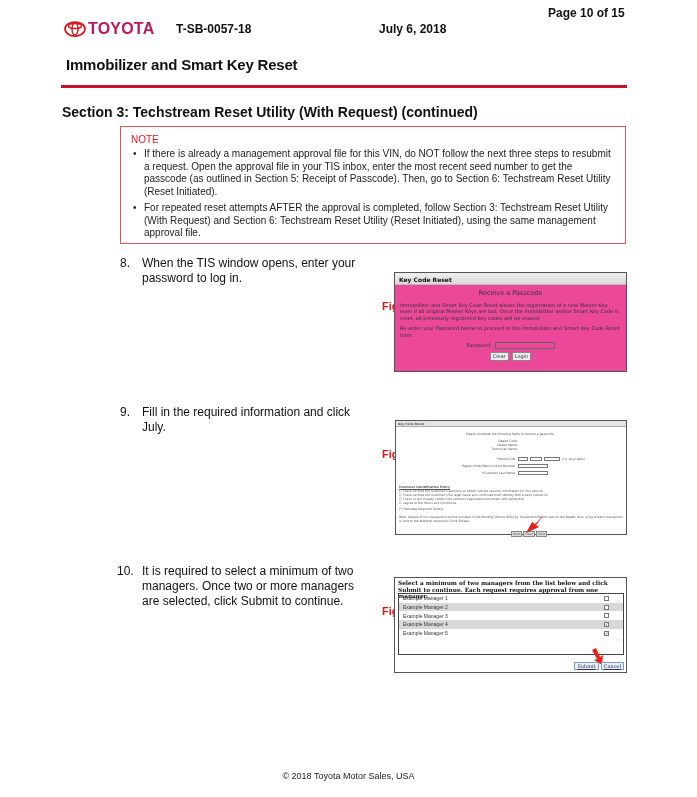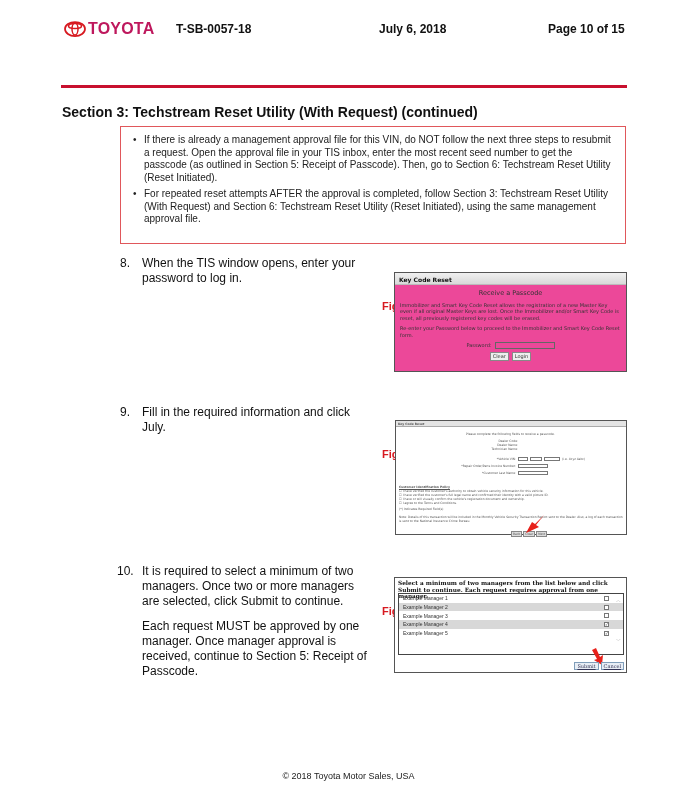--- a/index.html
+++ b/index.html
@@ -5,21 +5,21 @@
   * { box-sizing: border-box; margin: 0; padding: 0; }
   html, body { width: 697px; height: 797px; background: #ffffff; overflow: hidden; }
   body { position: relative; font-family: "Liberation Sans", sans-serif; color: #111; }
 
   .header { position: absolute; left: 0; top: 0; width: 697px; height: 90px; }
   .logo { position: absolute; left: 64px; top: 20px; display: flex; align-items: center; color: #be185d; }
   .logo svg { width: 22px; height: 16px; margin-right: 2px; }
   .logo-text { font-weight: bold; font-size: 16px; letter-spacing: 0.2px; }
   .doc-id { position: absolute; left: 176px; top: 22px; font-size: 12px; font-weight: bold; }
   .doc-date { position: absolute; left: 379px; top: 22px; font-size: 12px; font-weight: bold; }
-  .doc-page { position: absolute; left: 548px; top: 22px; font-size: 12px; font-weight: bold; }
+  .doc-page { position: absolute; left: 548px; top: 6px; font-size: 12px; font-weight: bold; }
   .doc-title { position: absolute; left: 66px; top: 56px; font-size: 15px; font-weight: bold; letter-spacing: -0.2px; }
   .title-rule { position: absolute; left: 61px; top: 85px; width: 566px; height: 3px; background: #c8102e; }
 
   .section-heading { position: absolute; left: 62px; top: 104px; font-size: 14px; font-weight: bold; }
 
   .note-box { position: absolute; left: 120px; top: 126px; width: 506px; height: 118px; border: 1.5px solid #e0575b; padding: 7px 10px; }
   .note-label { color: #d71920; font-size: 10px; margin-bottom: 3px; }
   .note-list { list-style: none; }
   .note-list li { position: relative; padding-left: 13px; font-size: 10px; line-height: 12.5px; color: #222; margin-bottom: 4px; }
   .note-list li::before { content: "•"; position: absolute; left: 2px; top: 0; }
@@ -83,26 +83,28 @@
     <svg viewBox="0 0 44 32">
       <ellipse cx="22" cy="16" rx="20" ry="14" fill="none" stroke="#d71920" stroke-width="3.5"></ellipse>
       <ellipse cx="22" cy="16" rx="6" ry="12" fill="none" stroke="#d71920" stroke-width="3"></ellipse>
       <ellipse cx="22" cy="10" rx="13" ry="5" fill="none" stroke="#d71920" stroke-width="3"></ellipse>
     </svg>
     <span class="logo-text">TOYOTA</span>
   </div>
   <span class="doc-id">T-SB-0057-18</span>
   <span class="doc-date">July 6, 2018</span>
   <span class="doc-page">Page 10 of 15</span>
+  <div class="doc-title">Immobilizer and Smart Key Reset</div>
   <div class="title-rule"></div>
 </div>
 
 <div class="section-heading">Section 3: Techstream Reset Utility (With Request) (continued)</div>
 
 <div class="note-box">
+  <div class="note-label">NOTE</div>
   <ul class="note-list">
     <li>If there is already a management approval file for this VIN, do NOT follow the next three steps to resubmit a request. Open the approval file in your TIS inbox, enter the most recent seed number to get the passcode (as outlined in Section 5: Receipt of Passcode). Then, go to Section 6: Techstream Reset Utility (Reset Initiated).</li>
     <li>For repeated reset attempts AFTER the approval is completed, follow Section 3: Techstream Reset Utility (With Request) and Section 6: Techstream Reset Utility (Reset Initiated), using the same management approval file.</li>
   </ul>
 </div>
 
 <div class="step step-8">
   <span class="step-num">8.</span>
   <div class="step-text">
     <p>When the TIS window opens, enter your password to log in.</p>
@@ -176,21 +178,20 @@
     <svg class="arrow" style="left:128px; top:86px;" width="22" height="22" viewBox="0 0 22 22">
       <polygon points="20,2 12,12 15,14 2,20 8,9 11,11" fill="#e8211b"></polygon>
     </svg>
   </div>
 </div>
 
 <div class="step step-10">
   <span class="step-num">10.</span>
   <div class="step-text">
     <p>It is required to select a minimum of two managers. Once two or more managers are selected, click Submit to continue.</p>
-    <p>Each request MUST be approved by one manager. Once manager approval is received, continue to Section 5: Receipt of Passcode.</p>
   </div>
 </div>
 <div class="figure-label" style="left:382px; top:561px;">Figure 15.</div>
 
 <div class="fig15">
   <div class="fig15-instr">Select a minimum of two managers from the list below and click Submit to continue. Each request requires approval from one manager.</div>
   <div class="fig15-list">
     <div class="fig15-row">
       <span>Example Manager 1</span>
       <span class="cb"></span>

